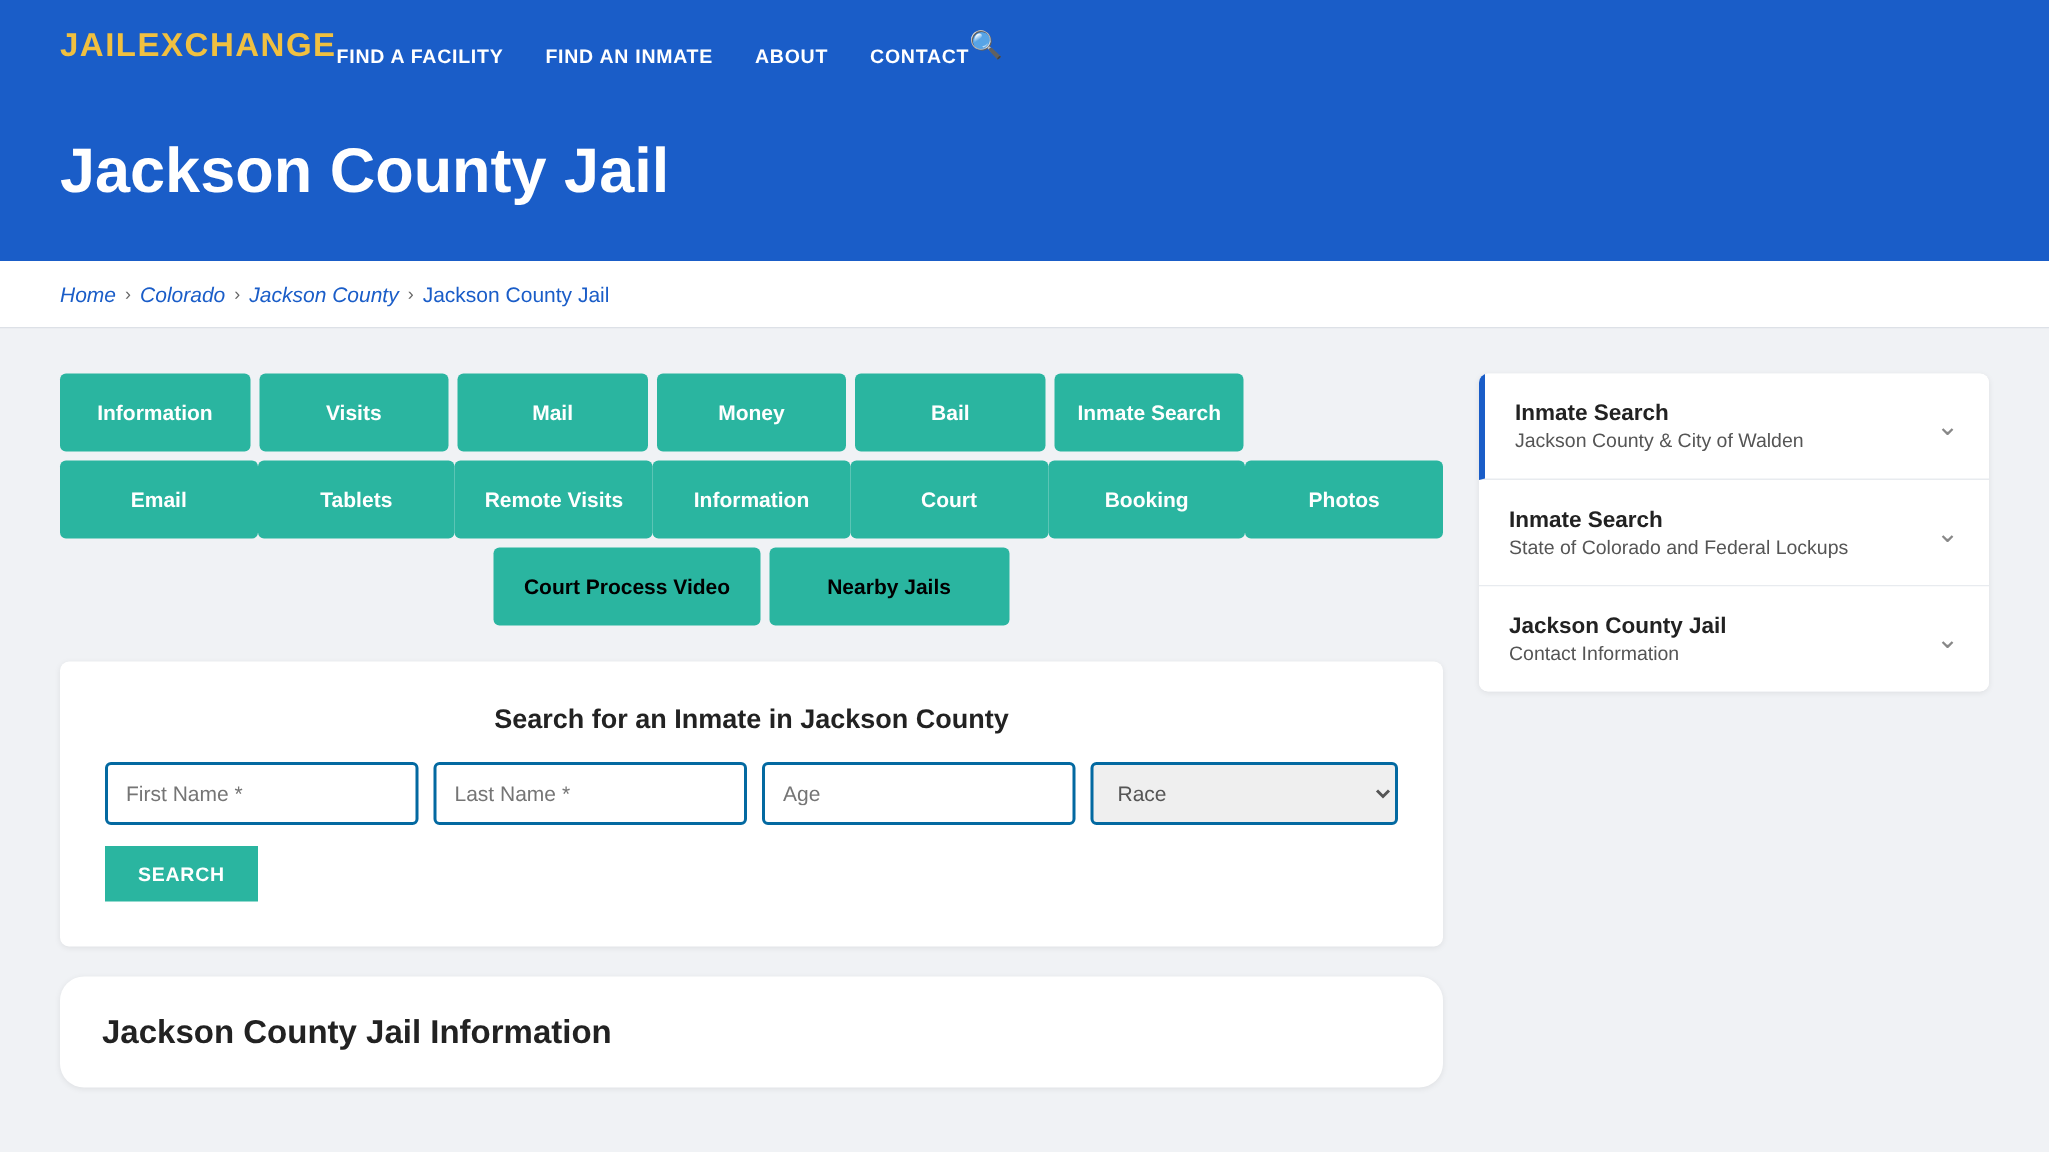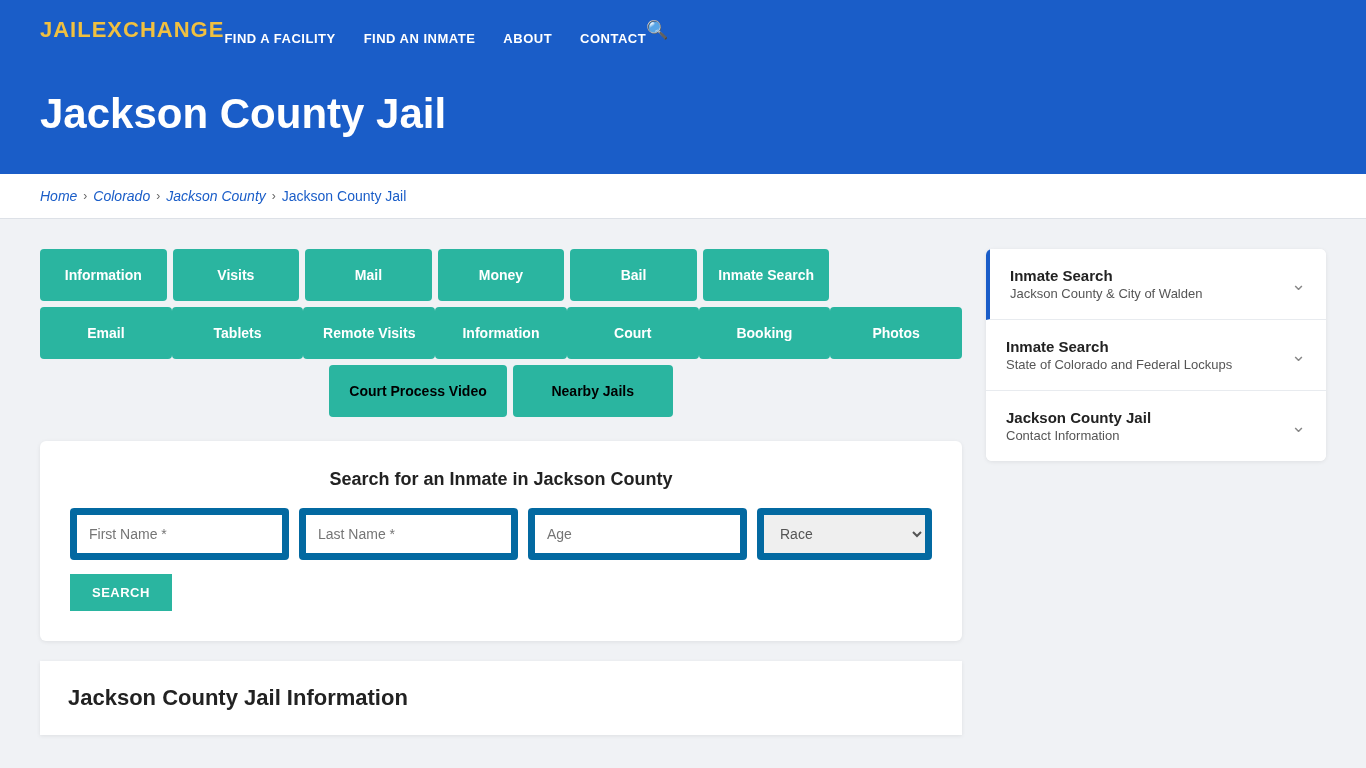--- a/index.html
+++ b/index.html
@@ -143,41 +143,41 @@
     }
     .search-fields {
       display: flex;
       gap: 10px;
       margin-bottom: 14px;
     }
     .search-fields input,
     .search-fields select {
       flex: 1;
       padding: 10px 12px;
-      border: 7px solid #0369a1;
+      border: 2px solid #0369a1;
       border-radius: 4px;
       font-size: 14px;
       color: #555;
     }
     .search-btn {
       background: #2ab5a0;
       color: #fff;
       border: none;
       border-radius: 0;
       padding: 11px 22px;
       font-size: 13px;
       font-weight: 700;
       letter-spacing: 0.5px;
       cursor: pointer;
     }
 
     
     .info-section {
       background: #fff;
-      border-radius: 0;
+      border-radius: 16px;
       padding: 24px 28px;
       box-shadow: 0 1px 4px rgba(0,0,0,0.08);
     }
     .info-section h2 {
       font-size: 22px;
       font-weight: 800;
       color: #222;
     }
 
     

